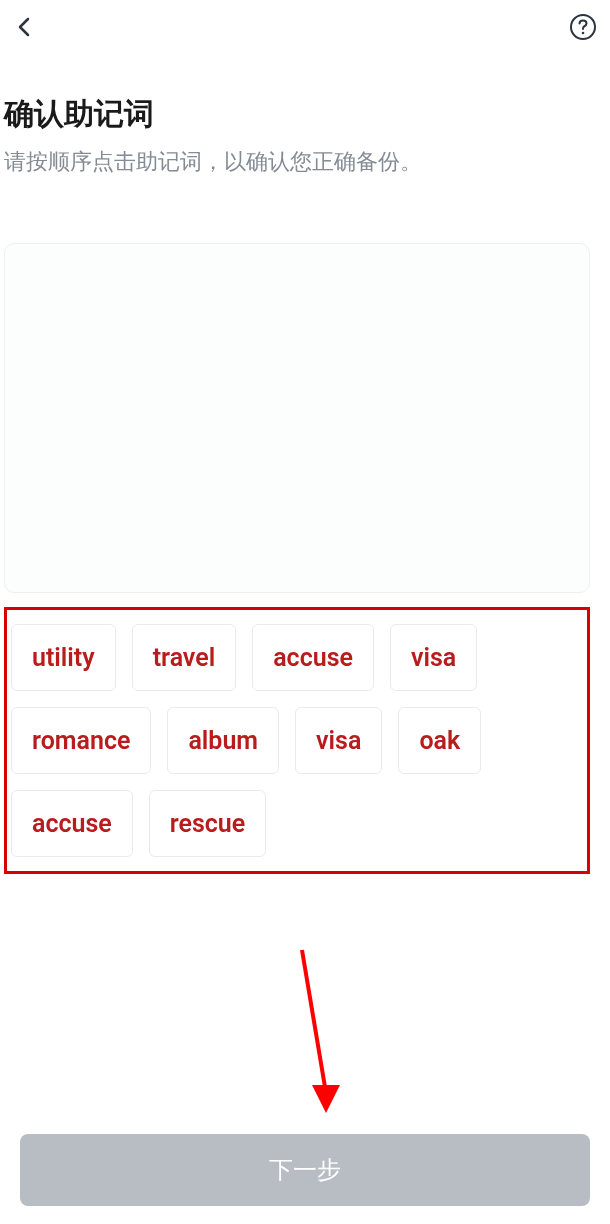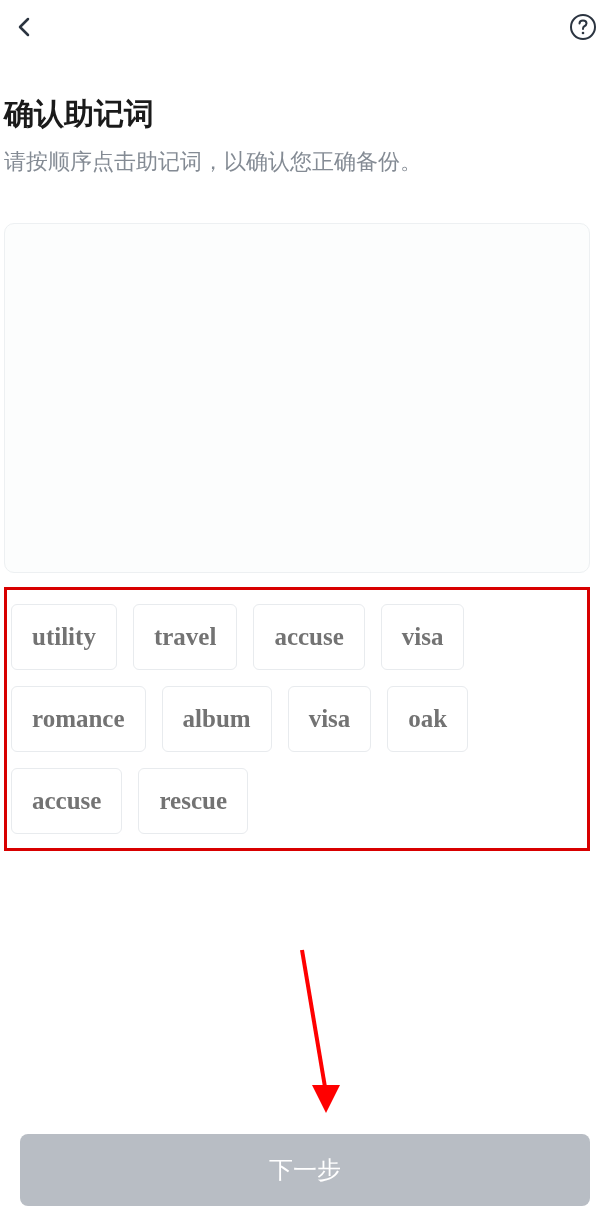--- a/index.html
+++ b/index.html
@@ -38,21 +38,21 @@
     .title {
       font-size: 30px;
       font-weight: 700;
       color: #1a1a1a;
       margin-bottom: 12px;
     }
     .subtitle {
       font-size: 22px;
       color: #848b94;
       font-weight: 400;
-      margin-bottom: 46px;
+      margin-bottom: 66px;
     }
     .selected-box {
       width: 100%;
       height: 350px;
       background: #fcfdfd;
       border: 1px solid #edf0f2;
       border-radius: 10px;
       margin-bottom: 14px;
     }
     .word-container {
@@ -63,24 +63,23 @@
       gap: 16px;
       margin-bottom: 20px;
     }
     .word-chip {
       background: #ffffff;
       border: 1px solid #e8ebee;
       border-radius: 6px;
       padding: 18px 20px;
       font-size: 25px;
       font-weight: 600;
-      color: #737373;
+      color: #b91c1c;
       cursor: pointer;
       white-space: nowrap;
-      font-family: Liberation Serif, serif;
     }
     .footer {
       position: absolute;
       bottom: 18px;
       left: 20px;
       right: 20px;
     }
     .next-button {
       width: 100%;
       height: 72px;

